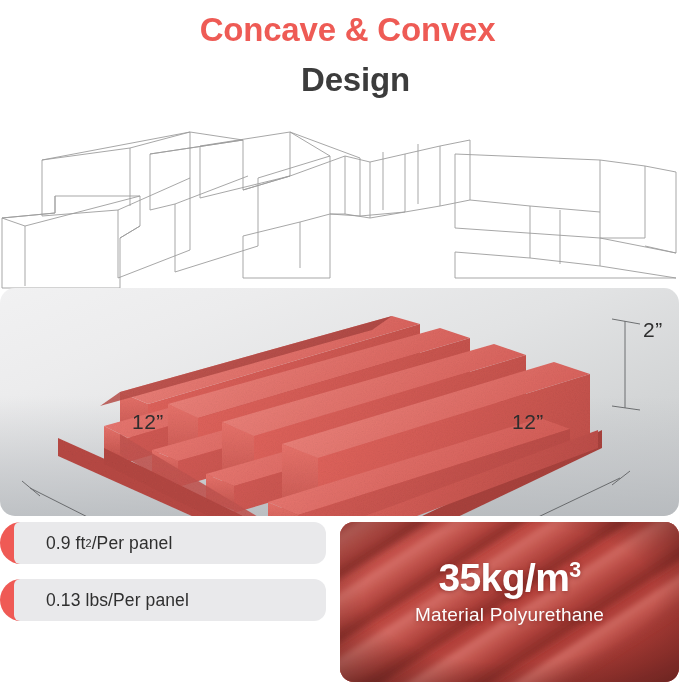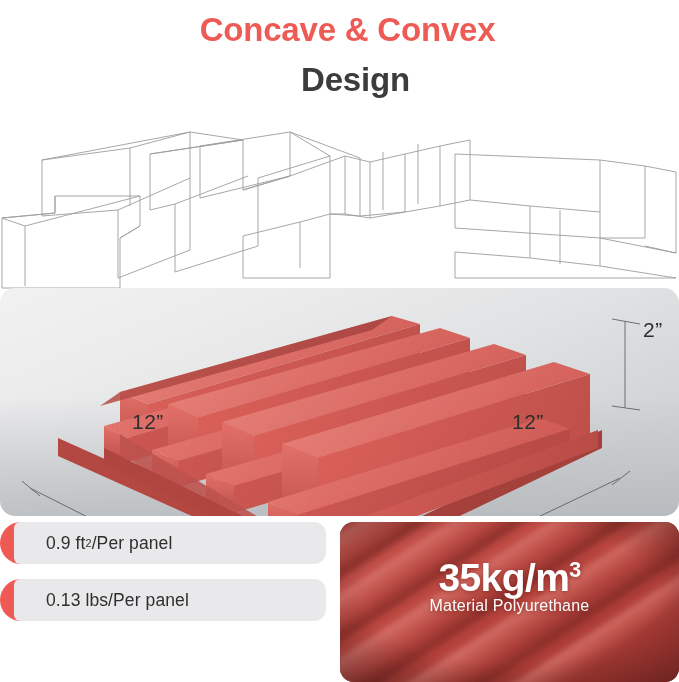--- a/index.html
+++ b/index.html
@@ -94,22 +94,22 @@
   }
   .material-card svg.macro{position:absolute;left:0;top:0;width:339px;height:160px;display:block;}
   .material-inner{position:absolute;left:0;top:0;width:339px;height:160px;}
   .material-value{
     position:absolute;left:0;top:34px;width:339px;text-align:center;
     font-size:39px;font-weight:bold;color:#ffffff;letter-spacing:-.6px;
     text-shadow:0 1px 4px rgba(90,20,18,.45);
   }
   .material-value sup{font-size:.55em;vertical-align:super;line-height:0;}
   .material-name{
-    position:absolute;left:0;top:75px;width:339px;text-align:center;
-    font-size:16px;font-weight:400;color:#fdfdfd;letter-spacing:.2px;
+    position:absolute;left:0;top:82px;width:339px;text-align:center;
+    font-size:19px;font-weight:400;color:#fdfdfd;letter-spacing:.2px;
     text-shadow:0 1px 4px rgba(90,20,18,.45);
   }
 </style>
 </head>
 <body>
 
 <div id="page">
 
   <div class="header">
     <div class="title-main">Concave &amp; Convex</div>

